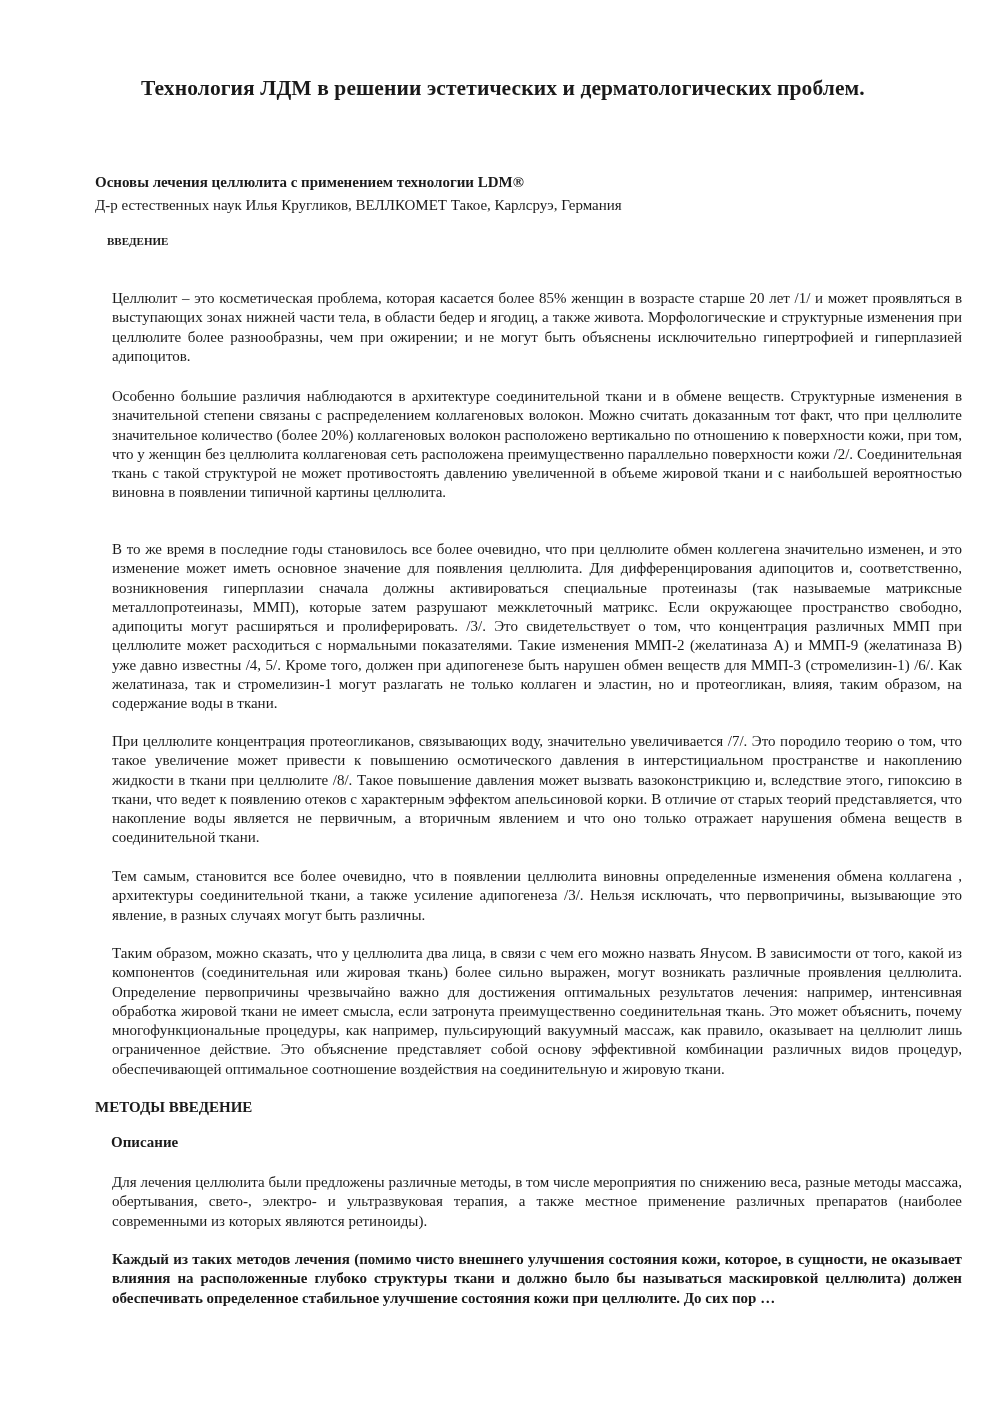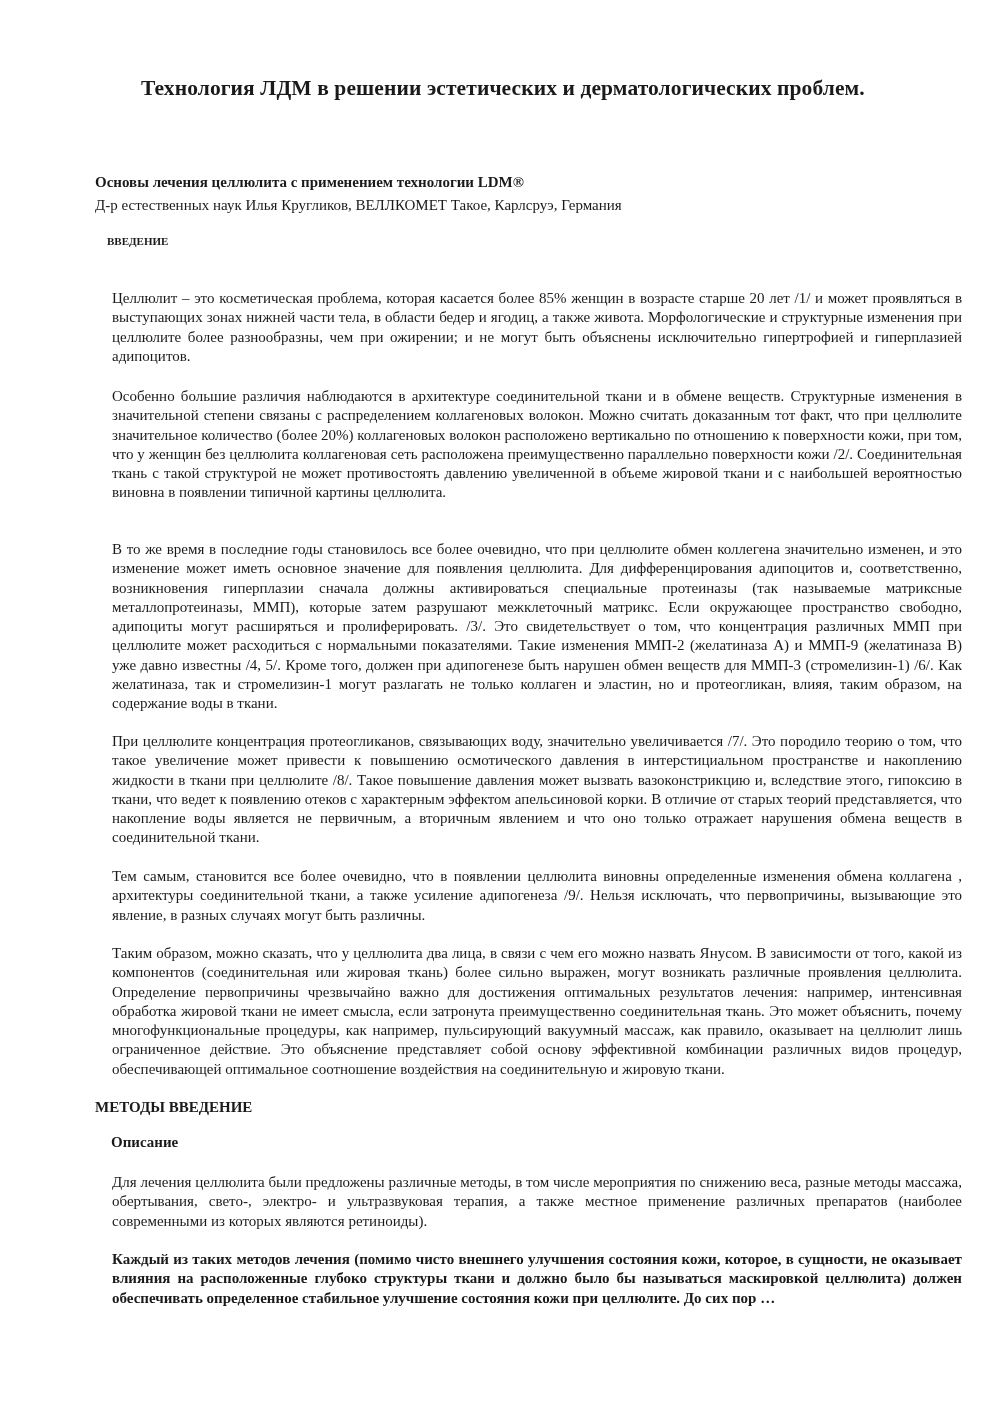--- a/index.html
+++ b/index.html
@@ -95,21 +95,21 @@
   <p class="subtitle">Основы лечения целлюлита с применением технологии LDM®</p>
 
   <p class="author">Д-р естественных наук Илья Кругликов, ВЕЛЛКОМЕТ Такое, Карлсруэ, Германия</p>
 
   <h2 class="h-intro">ВВЕДЕНИЕ</h2>
 
   <p class="para" style="top:273px;">Целлюлит – это косметическая проблема, которая касается более 85% женщин в возрасте старше 20 лет /1/ и может проявляться в выступающих зонах нижней части тела, в области бедер и ягодиц, а также живота. Морфологические и структурные изменения при целлюлите более разнообразны, чем при ожирении; и не могут быть объяснены исключительно гипертрофией и гиперплазией адипоцитов.</p>
   <p class="para" style="top:371px;">Особенно большие различия наблюдаются в архитектуре соединительной ткани и в обмене веществ. Структурные изменения в значительной степени связаны с распределением коллагеновых волокон. Можно считать доказанным тот факт, что при целлюлите значительное количество (более 20%) коллагеновых волокон расположено вертикально по отношению к поверхности кожи, при том, что у женщин без целлюлита коллагеновая сеть расположена преимущественно параллельно поверхности кожи /2/. Соединительная ткань с такой структурой не может противостоять давлению увеличенной в объеме жировой ткани и с наибольшей вероятностью виновна в появлении типичной картины целлюлита.</p>
   <p class="para" style="top:524px;">В то же время в последние годы становилось все более очевидно, что при целлюлите обмен коллегена значительно изменен, и это изменение может иметь основное значение для появления целлюлита. Для дифференцирования адипоцитов и, соответственно, возникновения гиперплазии сначала должны активироваться специальные протеиназы (так называемые матриксные металлопротеиназы, ММП), которые затем разрушают межклеточный матрикс. Если окружающее пространство свободно, адипоциты могут расширяться и пролиферировать. /3/. Это свидетельствует о том, что концентрация различных ММП при целлюлите может расходиться с нормальными показателями. Такие изменения ММП-2 (желатиназа А) и ММП-9 (желатиназа В) уже давно известны /4, 5/. Кроме того, должен при адипогенезе быть нарушен обмен веществ для ММП-3 (стромелизин-1) /6/. Как желатиназа, так и стромелизин-1 могут разлагать не только коллаген и эластин, но и протеогликан, влияя, таким образом, на содержание воды в ткани.</p>
   <p class="para" style="top:716px;">При целлюлите концентрация протеогликанов, связывающих воду, значительно увеличивается /7/. Это породило теорию о том, что такое увеличение может привести к повышению осмотического давления в интерстициальном пространстве и накоплению жидкости в ткани при целлюлите /8/. Такое повышение давления может вызвать вазоконстрикцию и, вследствие этого, гипоксию в ткани, что ведет к появлению отеков с характерным эффектом апельсиновой корки. В отличие от старых теорий представляется, что накопление воды является не первичным, а вторичным явлением и что оно только отражает нарушения обмена веществ в соединительной ткани.</p>
-  <p class="para" style="top:851px;">Тем самым, становится все более очевидно, что в появлении целлюлита виновны определенные изменения обмена коллагена , архитектуры соединительной ткани, а также усиление адипогенеза /9/. Нельзя исключать, что первопричины, вызывающие это явление, в разных случаях могут быть различны.</p>
+  <p class="para" style="top:851px;">Тем самым, становится все более очевидно, что в появлении целлюлита виновны определенные изменения обмена коллагена , архитектуры соединительной ткани, а также усиление адипогенеза /3/. Нельзя исключать, что первопричины, вызывающие это явление, в разных случаях могут быть различны.</p>
   <p class="para" style="top:928px;">Таким образом, можно сказать, что у целлюлита два лица, в связи с чем его можно назвать Янусом. В зависимости от того, какой из компонентов (соединительная или жировая ткань) более сильно выражен, могут возникать различные проявления целлюлита. Определение первопричины чрезвычайно важно для достижения оптимальных результатов лечения: например, интенсивная обработка жировой ткани не имеет смысла, если затронута преимущественно соединительная ткань. Это может объяснить, почему многофункциональные процедуры, как например, пульсирующий вакуумный массаж, как правило, оказывает на целлюлит лишь ограниченное действие. Это объяснение представляет собой основу эффективной комбинации различных видов процедур, обеспечивающей оптимальное соотношение воздействия на соединительную и жировую ткани.</p>
 
   <h2 class="h-methods">МЕТОДЫ ВВЕДЕНИЕ</h2>
   <h3 class="h-desc">Описание</h3>
 
   <p class="para" style="top:1157px;">Для лечения целлюлита были предложены различные методы, в том числе мероприятия по снижению веса, разные методы массажа, обертывания, свето-, электро- и ультразвуковая терапия, а также местное применение различных препаратов (наиболее современными из которых являются ретиноиды).</p>
   <p class="para" style="top:1234px;font-weight:bold;">Каждый из таких методов лечения (помимо чисто внешнего улучшения состояния кожи, которое, в сущности, не оказывает влияния на расположенные глубоко структуры ткани и должно было бы называться маскировкой целлюлита) должен обеспечивать определенное стабильное улучшение состояния кожи при целлюлите. До сих пор …</p>
 </div>
 
 </body></html>

